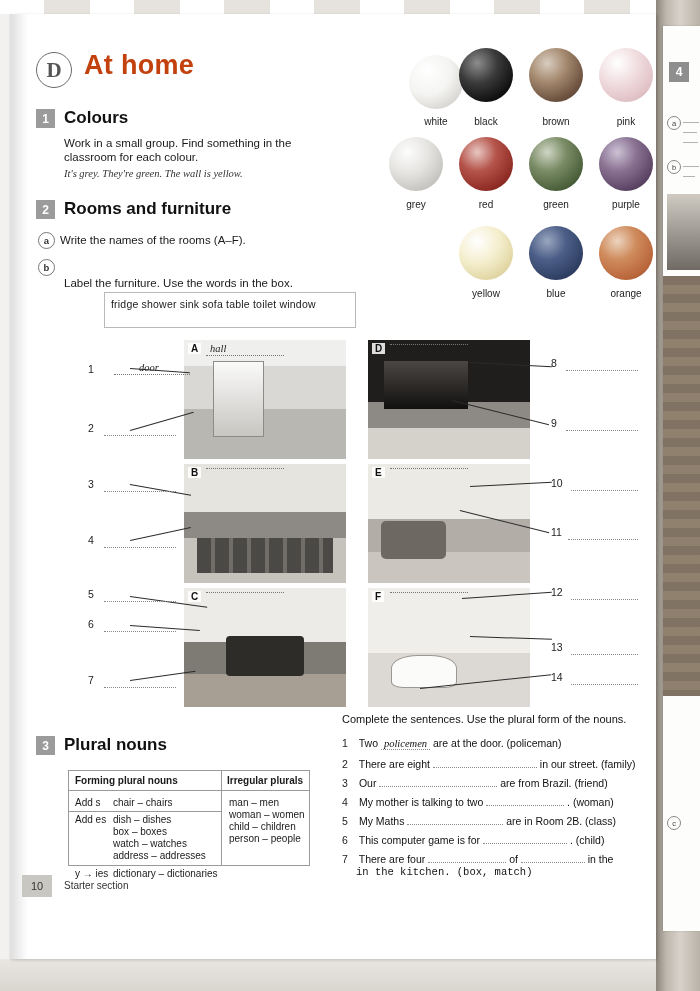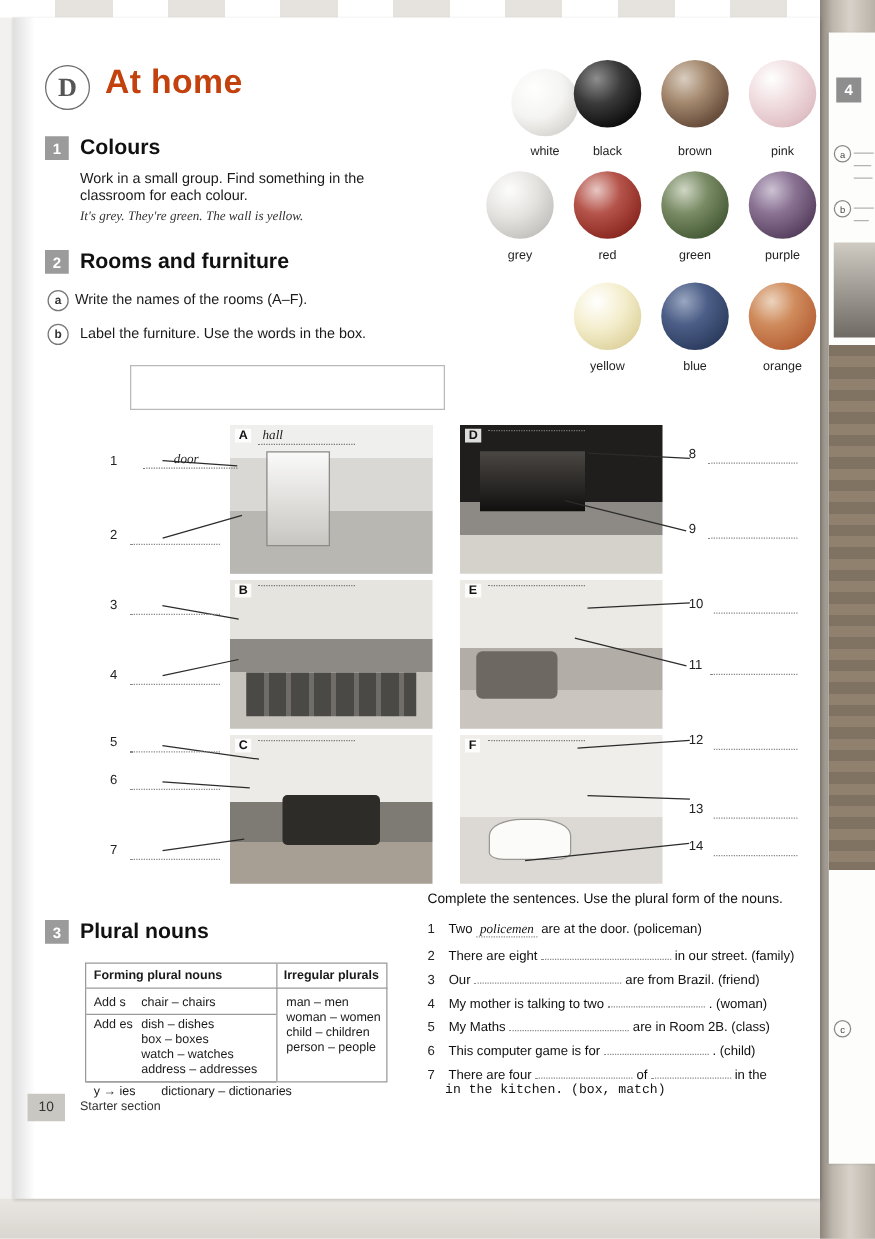--- a/index.html
+++ b/index.html
@@ -446,23 +446,24 @@
 <div class="ball" style="left:599px; top:226px; background:radial-gradient(circle at 34% 28%, #ecd4bf 0%, #cf8b5c 36%, #b9653a 74%, #8a4527 100%);"></div>
 <div class="ball-label" style="left:591px; top:288px;">orange</div>
 
 <div class="sec-num" style="left:36px; top:200px;">2</div>
 <div class="sec-title" style="left:64px; top:199px;">Rooms and furniture</div>
 
 <div class="task-letter" style="left:38px; top:232px;">a</div>
 <div class="body-text" style="left:60px; top:233px;">Write the names of the rooms (A–F).</div>
 
 <div class="task-letter" style="left:38px; top:259px;">b</div>
-<div class="body-text" style="left:64px; top:260px;">Label the furniture. Use the words in the box.</div>
+<div class="body-text" style="left:64px; top:276px;">Label the furniture. Use the words in the box.</div>
 
 <div id="word-box">
+  <div>fridge  shower  sink  sofa  table  toilet  window</div>
 </div>
 
 <div class="photo hall" style="left:184px; top:340px; width:162px; height:119px;">
   <span class="ph-letter">A</span>
 </div>
 <div class="ph-answer" style="left:206px; top:343px; width:64px;">hall</div>
 
 <div class="photo kitchen" style="left:184px; top:464px; width:162px; height:119px;">
   <span class="ph-letter">B</span>
 </div>
@@ -559,21 +560,21 @@
   <div class="pt-hrule" style="top:40px;"></div>
 
   <div class="pt-rule" style="top:43px;">Add es</div>
   <div class="pt-ex" style="top:43px;">dish – dishes</div>
   <div class="pt-ex" style="top:55px;">box – boxes</div>
   <div class="pt-ex" style="top:67px;">watch – watches</div>
   <div class="pt-ex" style="top:79px;">address – addresses</div>
   <div class="pt-hrule" style="top:94px;"></div>
 
   <div class="pt-rule" style="top:97px;">y → ies</div>
-  <div class="pt-ex" style="top:97px;margin-left:16px;">dictionary – dictionaries</div>
+  <div class="pt-ex" style="top:97px;">dictionary – dictionaries</div>
 
   <div class="pt-irr" style="top:26px;">man – men</div>
   <div class="pt-irr" style="top:38px;">woman – women</div>
   <div class="pt-irr" style="top:50px;">child – children</div>
   <div class="pt-irr" style="top:62px;">person – people</div>
 </div>
 
 <div class="ex-intro">Complete the sentences. Use the plural form of the nouns.</div>
 
 <div class="ex-row" style="left:342px; top:737px;">

